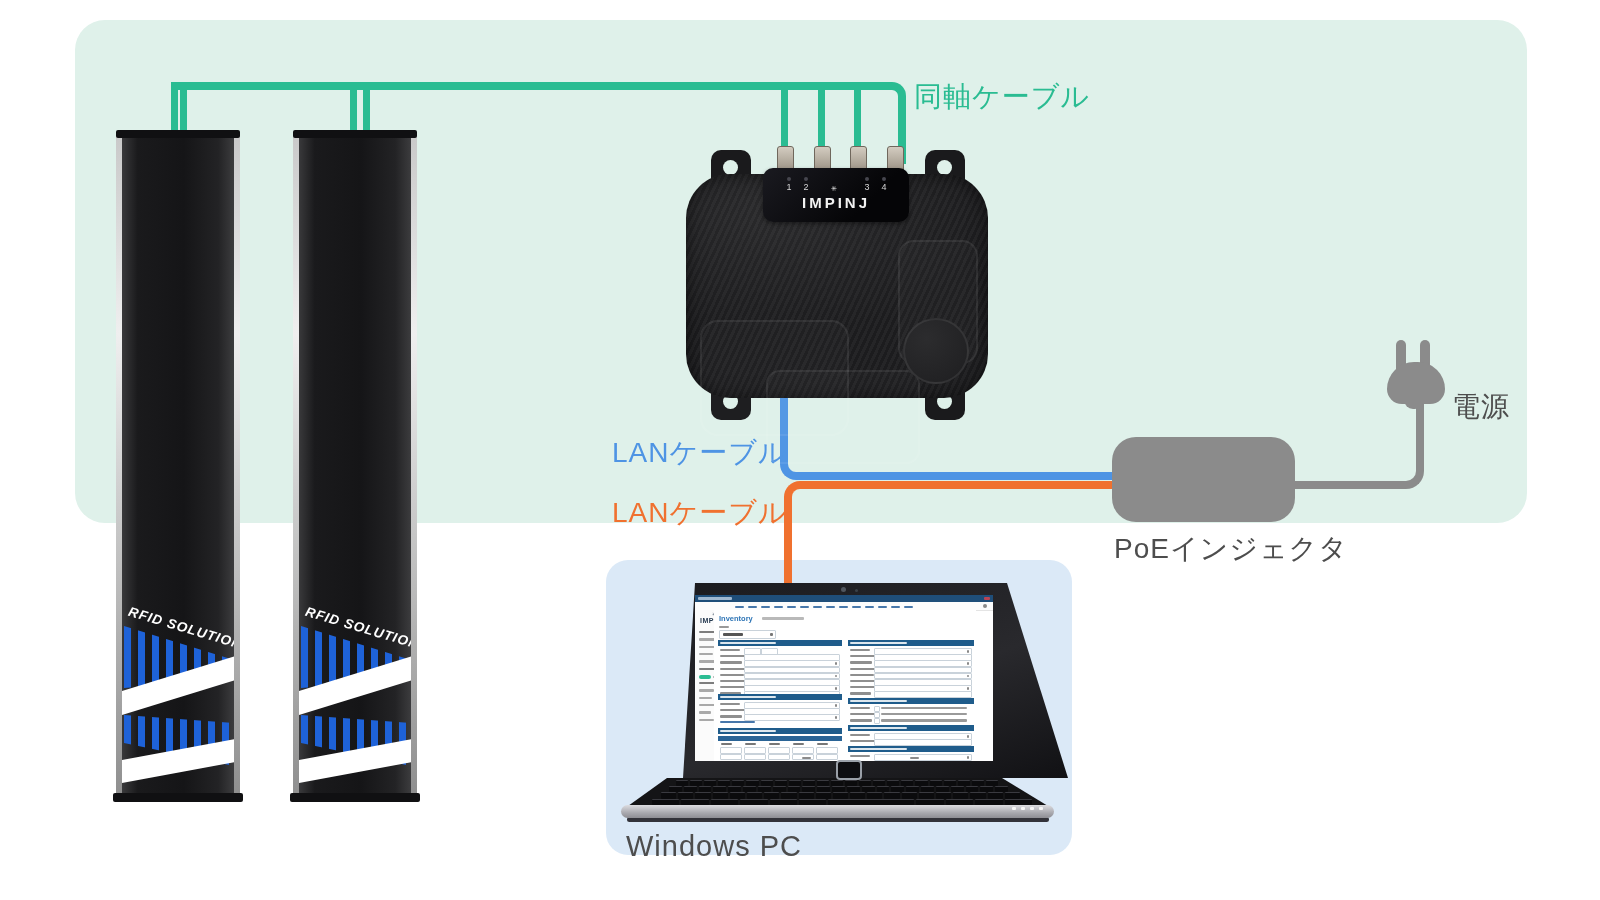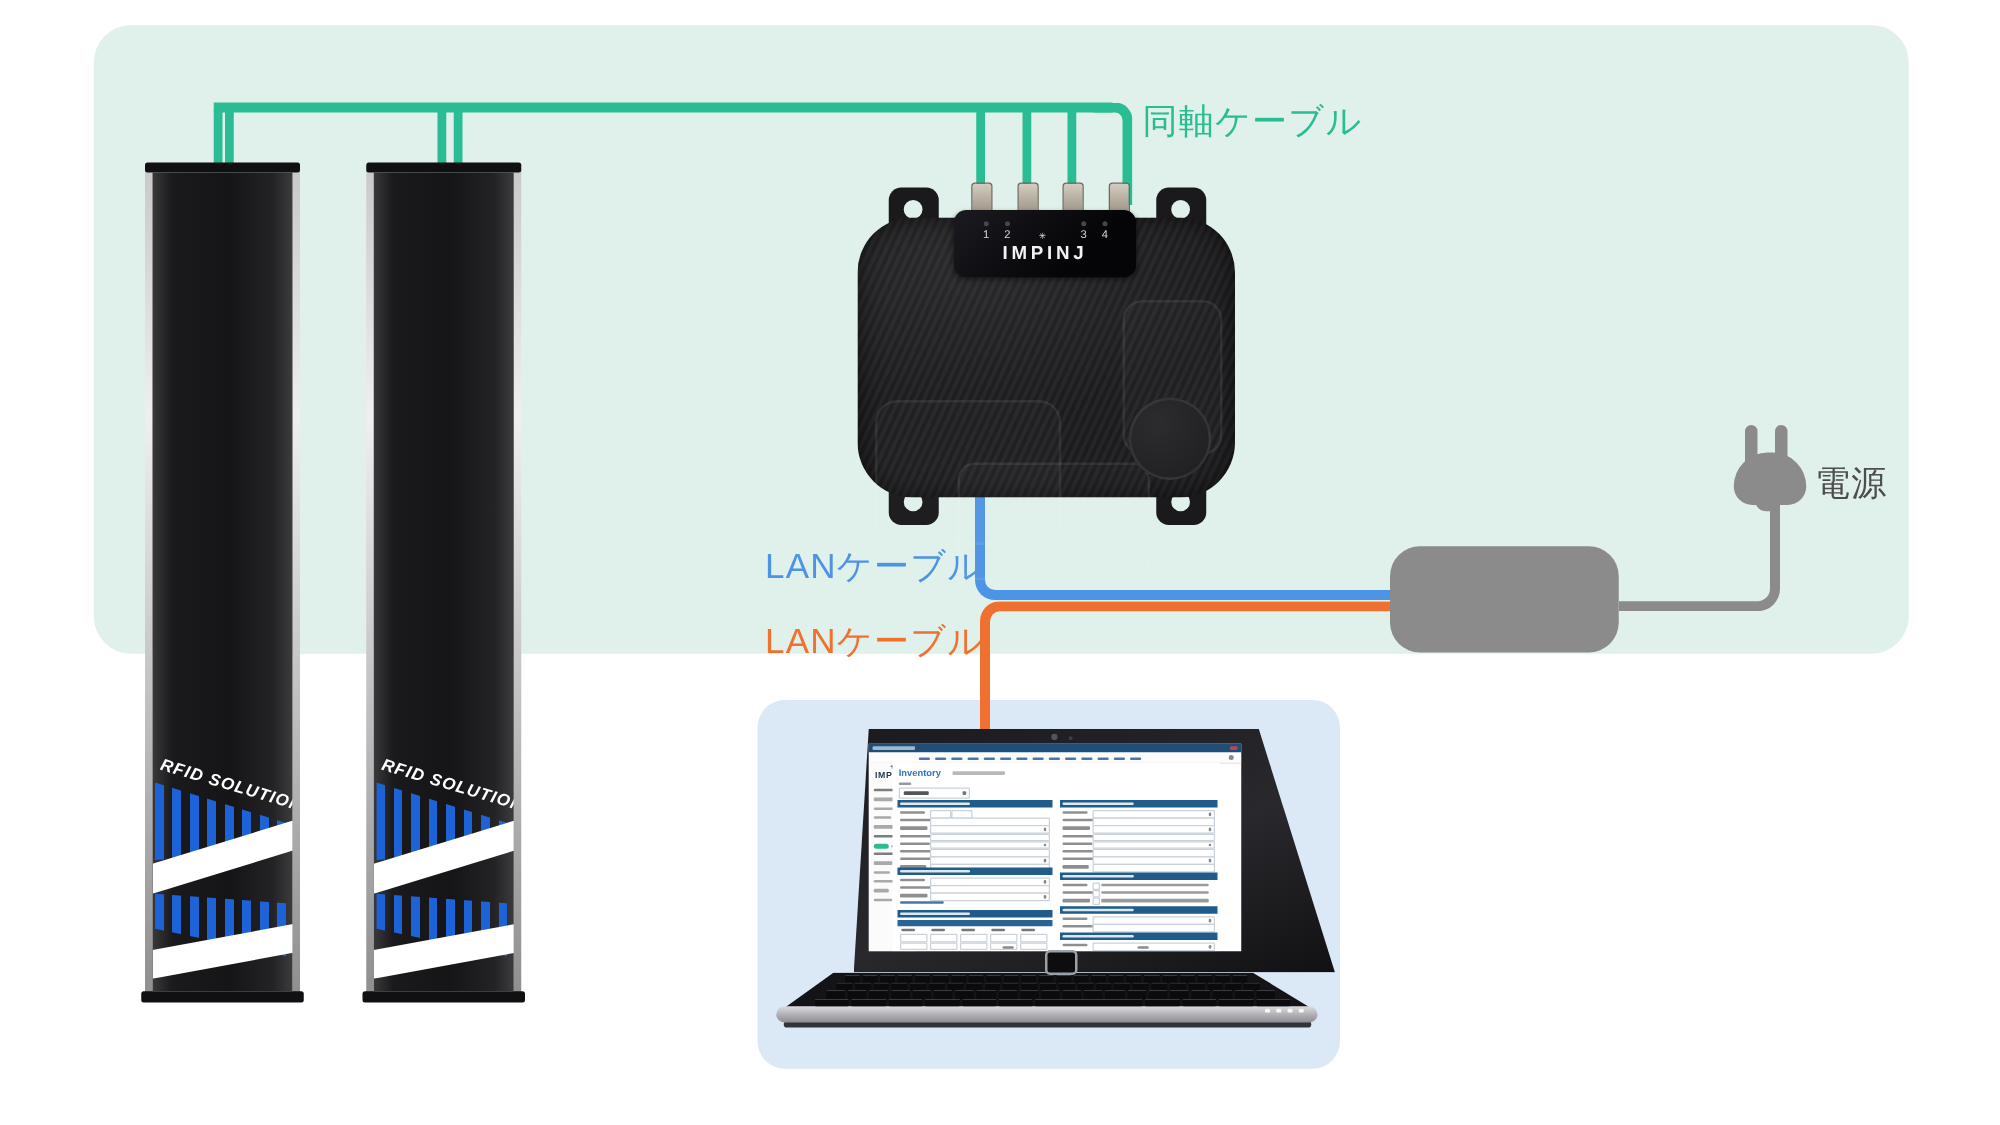--- a/index.html
+++ b/index.html
@@ -65,21 +65,21 @@
   #power-cable{left:1295px;top:402px;width:121px;height:79px;
     border-right:8px solid var(--gray);border-bottom:8px solid var(--gray);border-bottom-right-radius:18px;}
   #lan-blue-label{left:612px;top:434px;color:var(--blue);font-size:28px;}
   #lan-orange-label{left:612px;top:494px;color:var(--orange);font-size:28px;}
   
   #poe-injector{left:1112px;top:437px;width:183px;height:85px;border-radius:24px;background:var(--gray);}
   #poe-label{left:1114px;top:530px;}
   .prong{position:absolute;top:340px;width:10px;height:30px;border-radius:5px 5px 0 0;background:var(--gray);}
   #plug-body{left:1387px;top:362px;width:58px;height:42px;border-radius:29px 29px 16px 16px;background:var(--gray);}
   #plug-tip{left:1404px;top:400px;width:20px;height:9px;border-radius:0 0 10px 10px;background:var(--gray);}
-  #power-label{left:1452px;top:368px;}
+  #power-label{left:1452px;top:388px;}
   
   #laptop-lid{left:683px;top:583px;width:385px;height:195px;z-index:3;
     clip-path:polygon(12px 0,324px 0,385px 195px,0 195px);
     background:linear-gradient(160deg,#1b1b1f,#29292d 55%,#111114);}
   #laptop-screen{position:absolute;left:12px;top:12px;width:298px;height:166px;background:#fff;overflow:hidden;}
   #webcam{position:absolute;left:158px;top:4px;width:5px;height:5px;border-radius:50%;background:#50565e;}
   #webcam2{position:absolute;left:172px;top:6px;width:3px;height:3px;border-radius:50%;background:#3a4046;}
   #chin-button{left:836px;top:760px;width:22px;height:16px;border-radius:4px;z-index:4;
     border:2px solid #9aa0a8;background:#0d0d10;}
   #deck{left:628px;top:778px;width:420px;height:28px;z-index:2;
@@ -184,20 +184,21 @@
   <div class="rf-connector" style="left:850px"></div>
   <div class="rf-connector" style="left:887px"></div>
 
   <div class="abs" id="lan-blue"></div>
   <div class="label" id="lan-blue-label">LANケーブル</div>
   <div class="abs" id="lan-orange"></div>
   <div class="label" id="lan-orange-label">LANケーブル</div>
   <div class="abs" id="power-cable"></div>
 
   <div class="abs" id="poe-injector"></div>
+  <div class="label" id="poe-label">PoEインジェクタ</div>
   <div class="prong" style="left:1396px"></div>
   <div class="prong" style="left:1420px"></div>
   <div class="abs" id="plug-body"></div>
   <div class="abs" id="plug-tip"></div>
   <div class="label" id="power-label">電源</div>
 
   <div class="abs" id="laptop-lid">
     <div id="webcam"></div>
     <div id="webcam2"></div>
     <div id="laptop-screen">
@@ -373,20 +374,21 @@
           </div>
           <div class="skel" style="left: 88px; top: 147px; width: 9px; height: 2px; background: rgb(139, 139, 139);"></div>
           <div class="skel" style="left: 196px; top: 147px; width: 9px; height: 2px; background: rgb(139, 139, 139);"></div>
         </div>
     </div>
   </div>
   <div class="abs" id="chin-button"></div>
   <div class="abs" id="base-shadow"></div>
   <div class="abs" id="deck"></div>
   <div class="abs" id="silver-bar"></div>
+  <div class="label" id="pc-label">Windows PC</div>
 
 <div class="key abs" style="left: 676px; top: 780px; width: 12.087px; height: 5px; z-index: 3;"></div>
     <div class="key abs" style="left: 690.087px; top: 780px; width: 12.087px; height: 5px; z-index: 3;"></div>
     <div class="key abs" style="left: 704.174px; top: 780px; width: 12.087px; height: 5px; z-index: 3;"></div>
     <div class="key abs" style="left: 718.261px; top: 780px; width: 12.087px; height: 5px; z-index: 3;"></div>
     <div class="key abs" style="left: 732.348px; top: 780px; width: 12.087px; height: 5px; z-index: 3;"></div>
     <div class="key abs" style="left: 746.435px; top: 780px; width: 12.087px; height: 5px; z-index: 3;"></div>
     <div class="key abs" style="left: 760.522px; top: 780px; width: 12.087px; height: 5px; z-index: 3;"></div>
     <div class="key abs" style="left: 774.609px; top: 780px; width: 12.087px; height: 5px; z-index: 3;"></div>
     <div class="key abs" style="left: 788.696px; top: 780px; width: 12.087px; height: 5px; z-index: 3;"></div>

